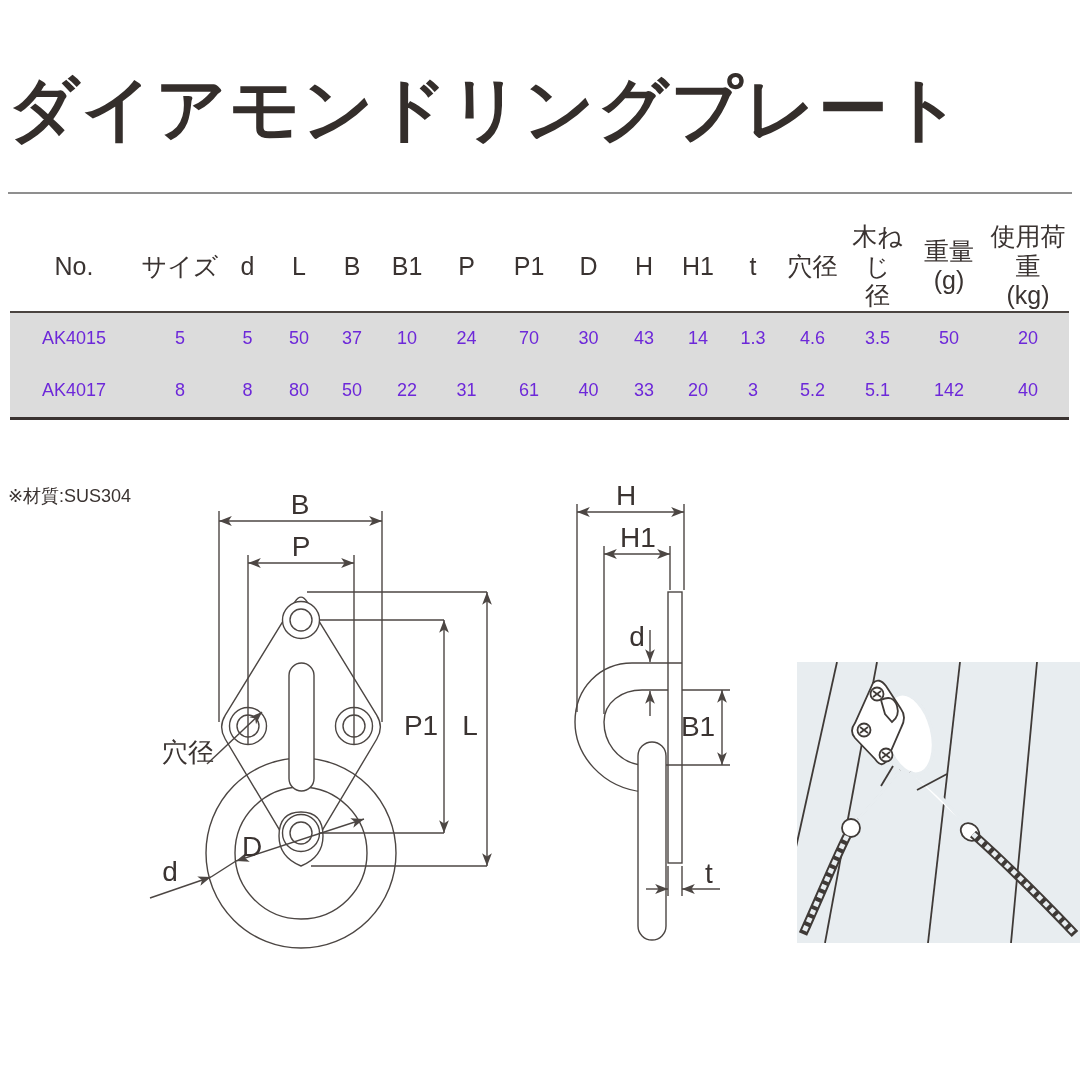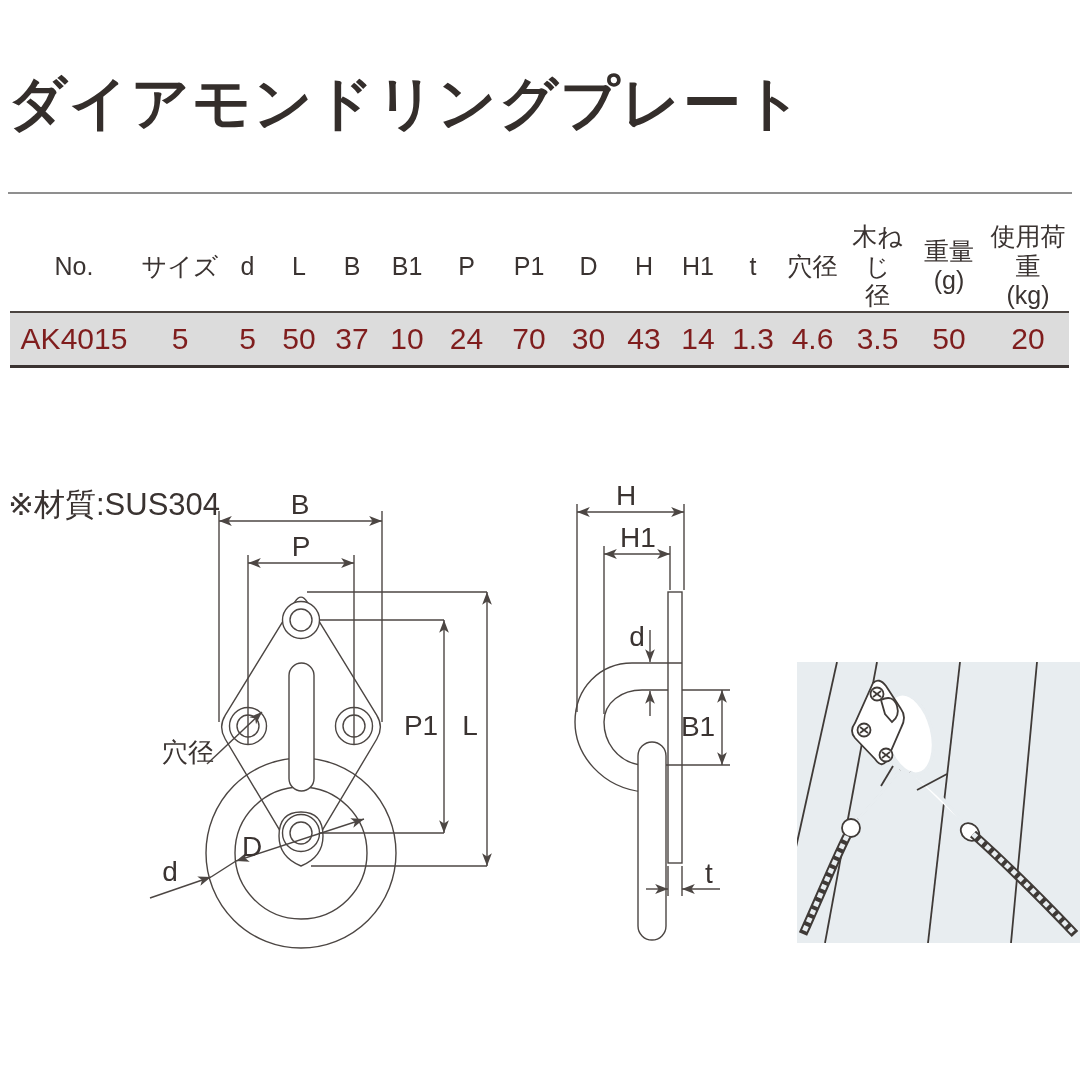--- a/index.html
+++ b/index.html
@@ -3,45 +3,45 @@
 <meta charset="utf-8">
 <style>
   html,body{margin:0;padding:0;}
   body{
     width:1080px;height:1080px;position:relative;overflow:hidden;
     background:#ffffff;color:#3a3331;
     font-family:"Liberation Sans","DejaVu Sans",sans-serif;
   }
   .title{
     position:absolute;left:8px;top:74px;margin:0;
-    font-size:58px;font-weight:bold;line-height:1;letter-spacing:2px;
+    font-size:70px;font-weight:bold;line-height:1;letter-spacing:2px;
     color:#342e2b;white-space:nowrap;
   }
   .title-rule{
     position:absolute;left:8px;right:8px;top:192px;height:0;
     border-top:2px solid #8f8f8f;
   }
   table.spec{
     position:absolute;left:10px;top:222px;width:1059px;
     border-collapse:collapse;table-layout:fixed;
     border-bottom:3px solid #3a3331;
   }
   table.spec th{
     height:88px;font-size:25px;font-weight:normal;text-align:center;
     vertical-align:middle;white-space:pre-line;line-height:1.18;
     border-bottom:2px solid #4a4440;padding:0;color:#3a3331;
   }
   table.spec td{
-    height:52px;font-size:30px;text-align:center;vertical-align:middle;
-    padding:0;color:#7f1d1d;
+    height:52px;font-size:18px;text-align:center;vertical-align:middle;
+    padding:0;color:#6d28d9;
   }
   table.spec tr.shaded{background:#dcdcdc;}
   .note{
     position:absolute;left:8px;top:484px;
-    font-size:31px;color:#3a3331;white-space:nowrap;
+    font-size:18px;color:#3a3331;white-space:nowrap;
   }
   svg.layer{position:absolute;left:0;top:0;}
   svg .ln{stroke:#4c4643;stroke-width:1.4;fill:none;}
   svg .wh{fill:#ffffff;stroke:#4c4643;stroke-width:1.4;}
   svg text.dim{
     font-family:"Liberation Sans","DejaVu Sans",sans-serif;
     font-size:28px;fill:#3a3331;
   }
   svg text.dimjp{
     font-family:"Liberation Sans","DejaVu Sans",sans-serif;
@@ -110,20 +110,38 @@
         <td>70</td>
         <td>30</td>
         <td>43</td>
         <td>14</td>
         <td>1.3</td>
         <td>4.6</td>
         <td>3.5</td>
         <td>50</td>
         <td>20</td>
       </tr>
+      <tr class="shaded">
+        <td>AK4017</td>
+        <td>8</td>
+        <td>8</td>
+        <td>80</td>
+        <td>50</td>
+        <td>22</td>
+        <td>31</td>
+        <td>61</td>
+        <td>40</td>
+        <td>33</td>
+        <td>20</td>
+        <td>3</td>
+        <td>5.2</td>
+        <td>5.1</td>
+        <td>142</td>
+        <td>40</td>
+      </tr>
     </tbody>
 </table>
 
 <div class="note">※材質:SUS304</div>
 
 <svg class="layer" width="1080" height="1080" viewBox="0 0 1080 1080">
   <defs>
     <marker id="arr" viewBox="0 0 12 12" refX="11" refY="6" markerWidth="11" markerHeight="11" orient="auto-start-reverse">
       <path d="M1,2.2 L11,6 L1,9.8 L3.6,6 Z" fill="#4c4643"></path>
     </marker>

